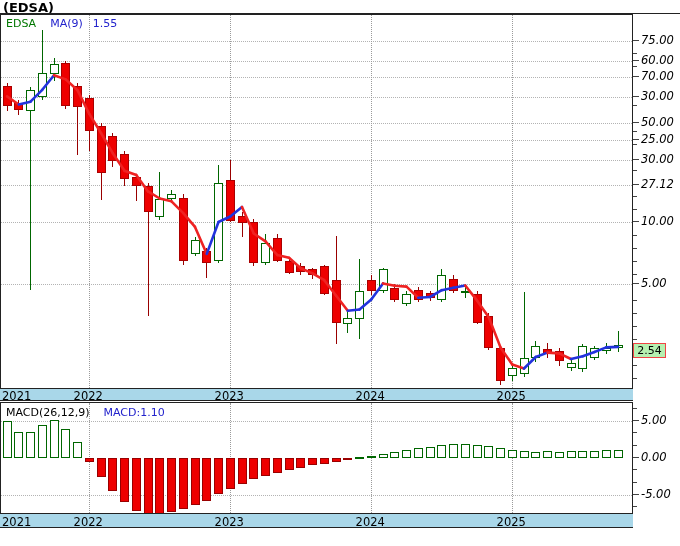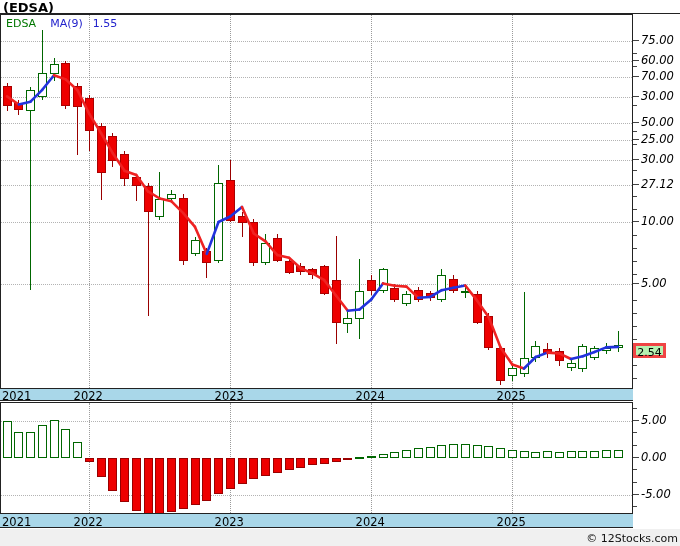--- a/index.html
+++ b/index.html
@@ -20,21 +20,21 @@
   .lg-blue2{color:#2222cc;margin-left:10px;}
   .band{left:0;width:633px;background:#a9d7e9;border-top:1px solid #222;border-bottom:1px solid #222;box-sizing:border-box;}
   #price-band{top:388px;height:13px;}
   #macd-band{top:513px;height:15px;}
   .yearlab{position:absolute;top:0;font-size:11.5px;color:#000;line-height:12px;}
   #macd-panel{left:0;top:402px;width:633px;height:112px;border:1px solid #222;box-sizing:border-box;background:#fff;}
   #macd-plot{position:absolute;left:0;top:0;width:631px;height:110px;overflow:hidden;}
   #macd-legend{left:5px;top:3px;}
   .tick{position:absolute;height:1px;background:#444;}
   .ylab{position:absolute;font-size:11.5px;color:#000;height:14px;line-height:14px;font-style:italic;}
-  #price-badge{left:633px;top:343px;width:33px;height:15px;background:#b5f0b0;border:3px solid #ef4444;
+  #price-badge{left:633px;top:343px;width:33px;height:15px;background:#b5f0b0;border:1px solid #ef4444;
      box-sizing:border-box;font-size:11px;line-height:13px;text-align:center;color:#000;z-index:40;}
   #bottom-strip{left:0;top:529px;width:680px;height:17px;background:#f0f0f0;}
   #watermark{position:absolute;right:2px;top:3px;font-size:11px;color:#111;}
   svg{position:absolute;left:0;top:0;z-index:20;pointer-events:none;}
 </style>
 </head>
 <body>
 
 <div id="chart-page">
   <div class="abs" id="page-title">(EDSA)</div>
@@ -326,20 +326,21 @@
         <div style="left: 518.5px; width: 9px; top: 47.97px; height: 7.03px; background: rgb(255, 255, 255); border: 1px solid rgb(0, 102, 0); box-sizing: border-box; position: absolute;"></div>
         <div style="left: 530.25px; width: 9px; top: 48.71px; height: 6.29px; background: rgb(255, 255, 255); border: 1px solid rgb(0, 102, 0); box-sizing: border-box; position: absolute;"></div>
         <div style="left: 542px; width: 9px; top: 48.34px; height: 6.66px; background: rgb(255, 255, 255); border: 1px solid rgb(0, 102, 0); box-sizing: border-box; position: absolute;"></div>
         <div style="left: 553.75px; width: 9px; top: 48.71px; height: 6.29px; background: rgb(255, 255, 255); border: 1px solid rgb(0, 102, 0); box-sizing: border-box; position: absolute;"></div>
         <div style="left: 565.5px; width: 9px; top: 48.34px; height: 6.66px; background: rgb(255, 255, 255); border: 1px solid rgb(0, 102, 0); box-sizing: border-box; position: absolute;"></div>
         <div style="left: 577.25px; width: 9px; top: 47.97px; height: 7.03px; background: rgb(255, 255, 255); border: 1px solid rgb(0, 102, 0); box-sizing: border-box; position: absolute;"></div>
         <div style="left: 589px; width: 9px; top: 47.6px; height: 7.4px; background: rgb(255, 255, 255); border: 1px solid rgb(0, 102, 0); box-sizing: border-box; position: absolute;"></div>
         <div style="left: 600.75px; width: 9px; top: 47.23px; height: 7.77px; background: rgb(255, 255, 255); border: 1px solid rgb(0, 102, 0); box-sizing: border-box; position: absolute;"></div>
         <div style="left: 612.5px; width: 9px; top: 46.86px; height: 8.14px; background: rgb(255, 255, 255); border: 1px solid rgb(0, 102, 0); box-sizing: border-box; position: absolute;"></div>
       </div>
+    <div class="abs legend" id="macd-legend"><span>MACD(26,12,9)</span><span class="lg-blue">MACD:1.10</span></div>
   </div>
 
   <div class="abs band" id="macd-band">
       <div class="yearlab" style="top: 2px; left: 2px;">2021</div>
       <div class="yearlab" style="top: 2px; left: 70.25px; width: 36px; text-align: center;">2022</div>
       <div class="yearlab" style="top: 2px; left: 211.25px; width: 36px; text-align: center;">2023</div>
       <div class="yearlab" style="top: 2px; left: 352.25px; width: 36px; text-align: center;">2024</div>
       <div class="yearlab" style="top: 2px; left: 493.25px; width: 36px; text-align: center;">2025</div>
     </div>
   <div class="abs" id="macd-y-axis">
@@ -350,16 +351,13 @@
       <div class="tick" style="position: absolute; left: 633px; top: 457px; width: 6px;"></div>
       <div class="tick" style="position: absolute; left: 633px; top: 469.358px; width: 4px;"></div>
       <div class="tick" style="position: absolute; left: 633px; top: 481.642px; width: 4px;"></div>
       <div class="tick" style="position: absolute; left: 633px; top: 494px; width: 6px;"></div>
       <div class="tick" style="position: absolute; left: 633px; top: 506.358px; width: 4px;"></div>
       <div class="ylab" style="left: 641px; top: 413px;">5.00</div>
       <div class="ylab" style="left: 641px; top: 450px;">0.00</div>
       <div class="ylab" style="left: 641px; top: 487px;">-5.00</div>
     </div>
 
-  <div class="abs" id="bottom-strip">
-    <div id="watermark">© 12Stocks.com</div>
-  </div>
 </div>
 
 </body></html>

